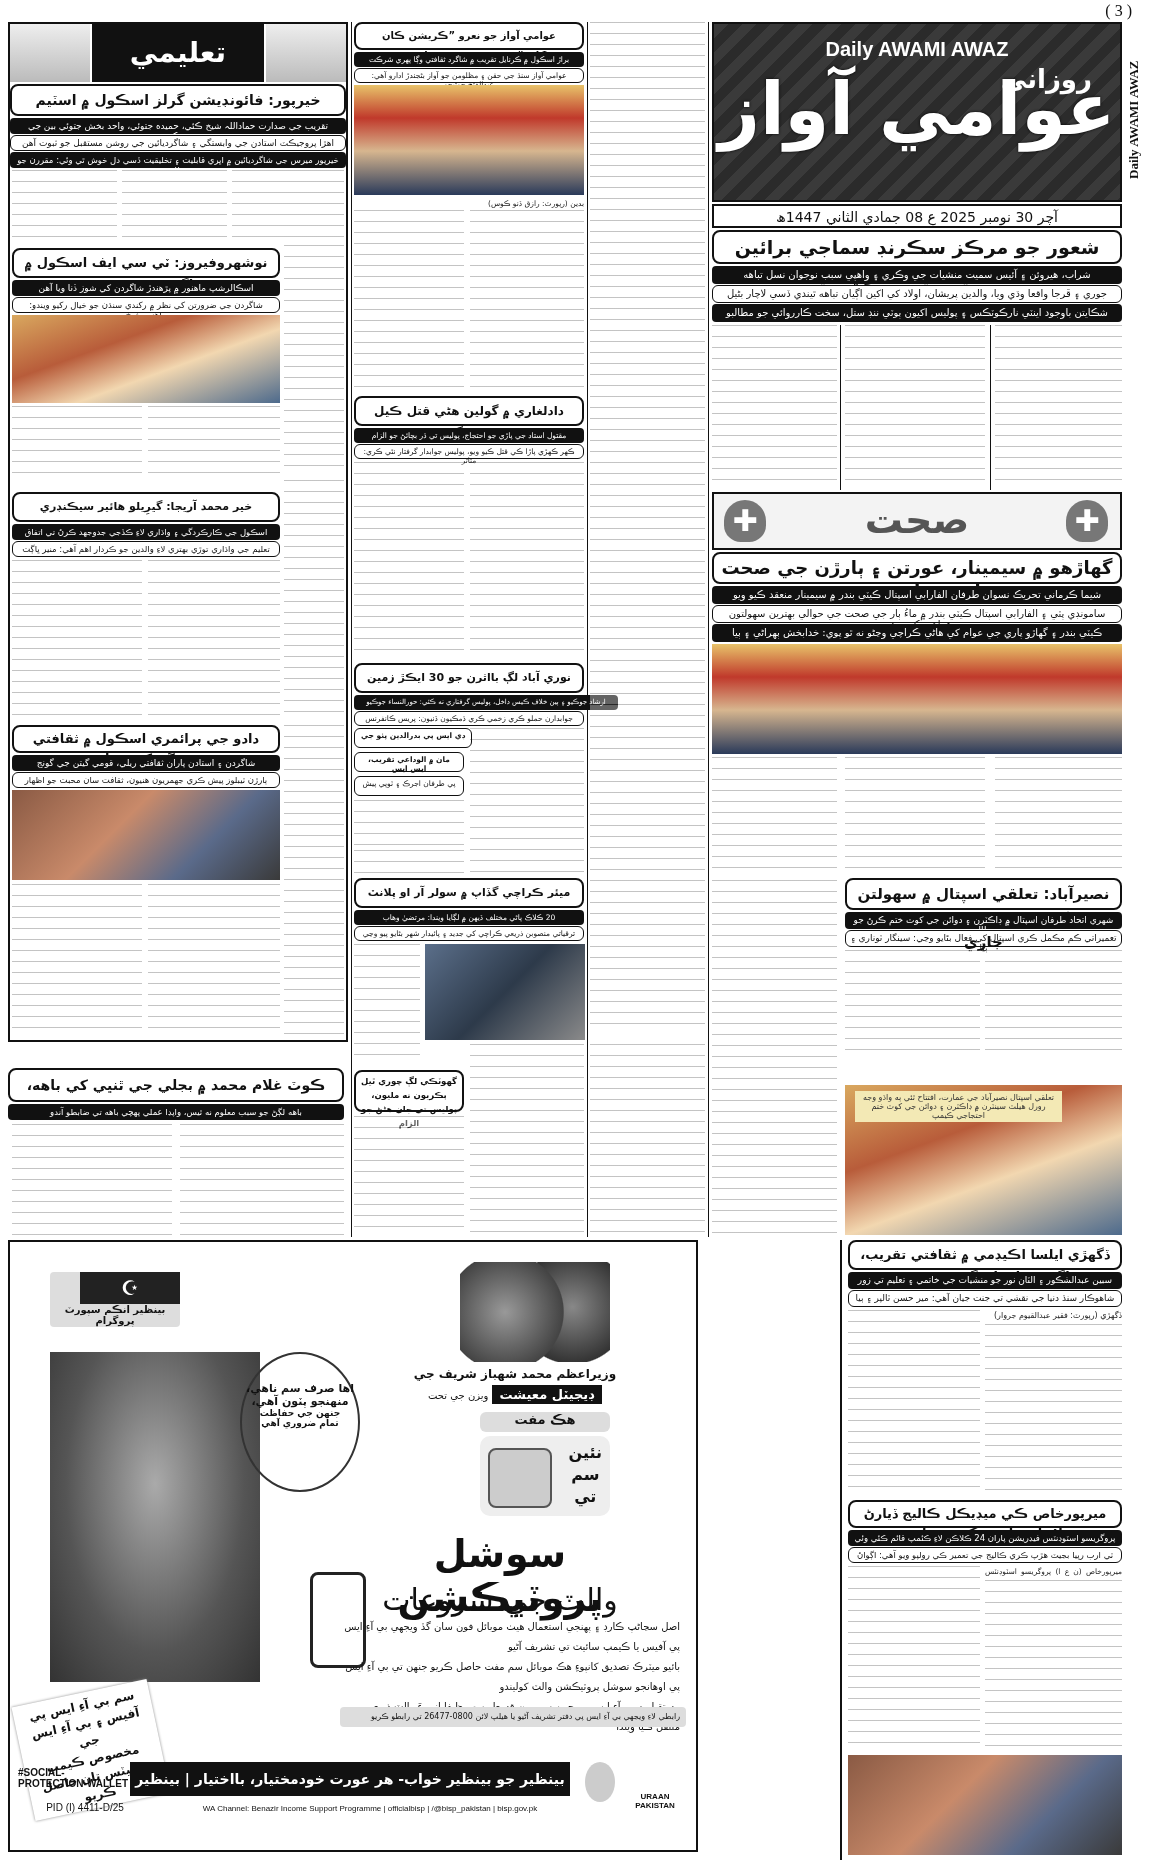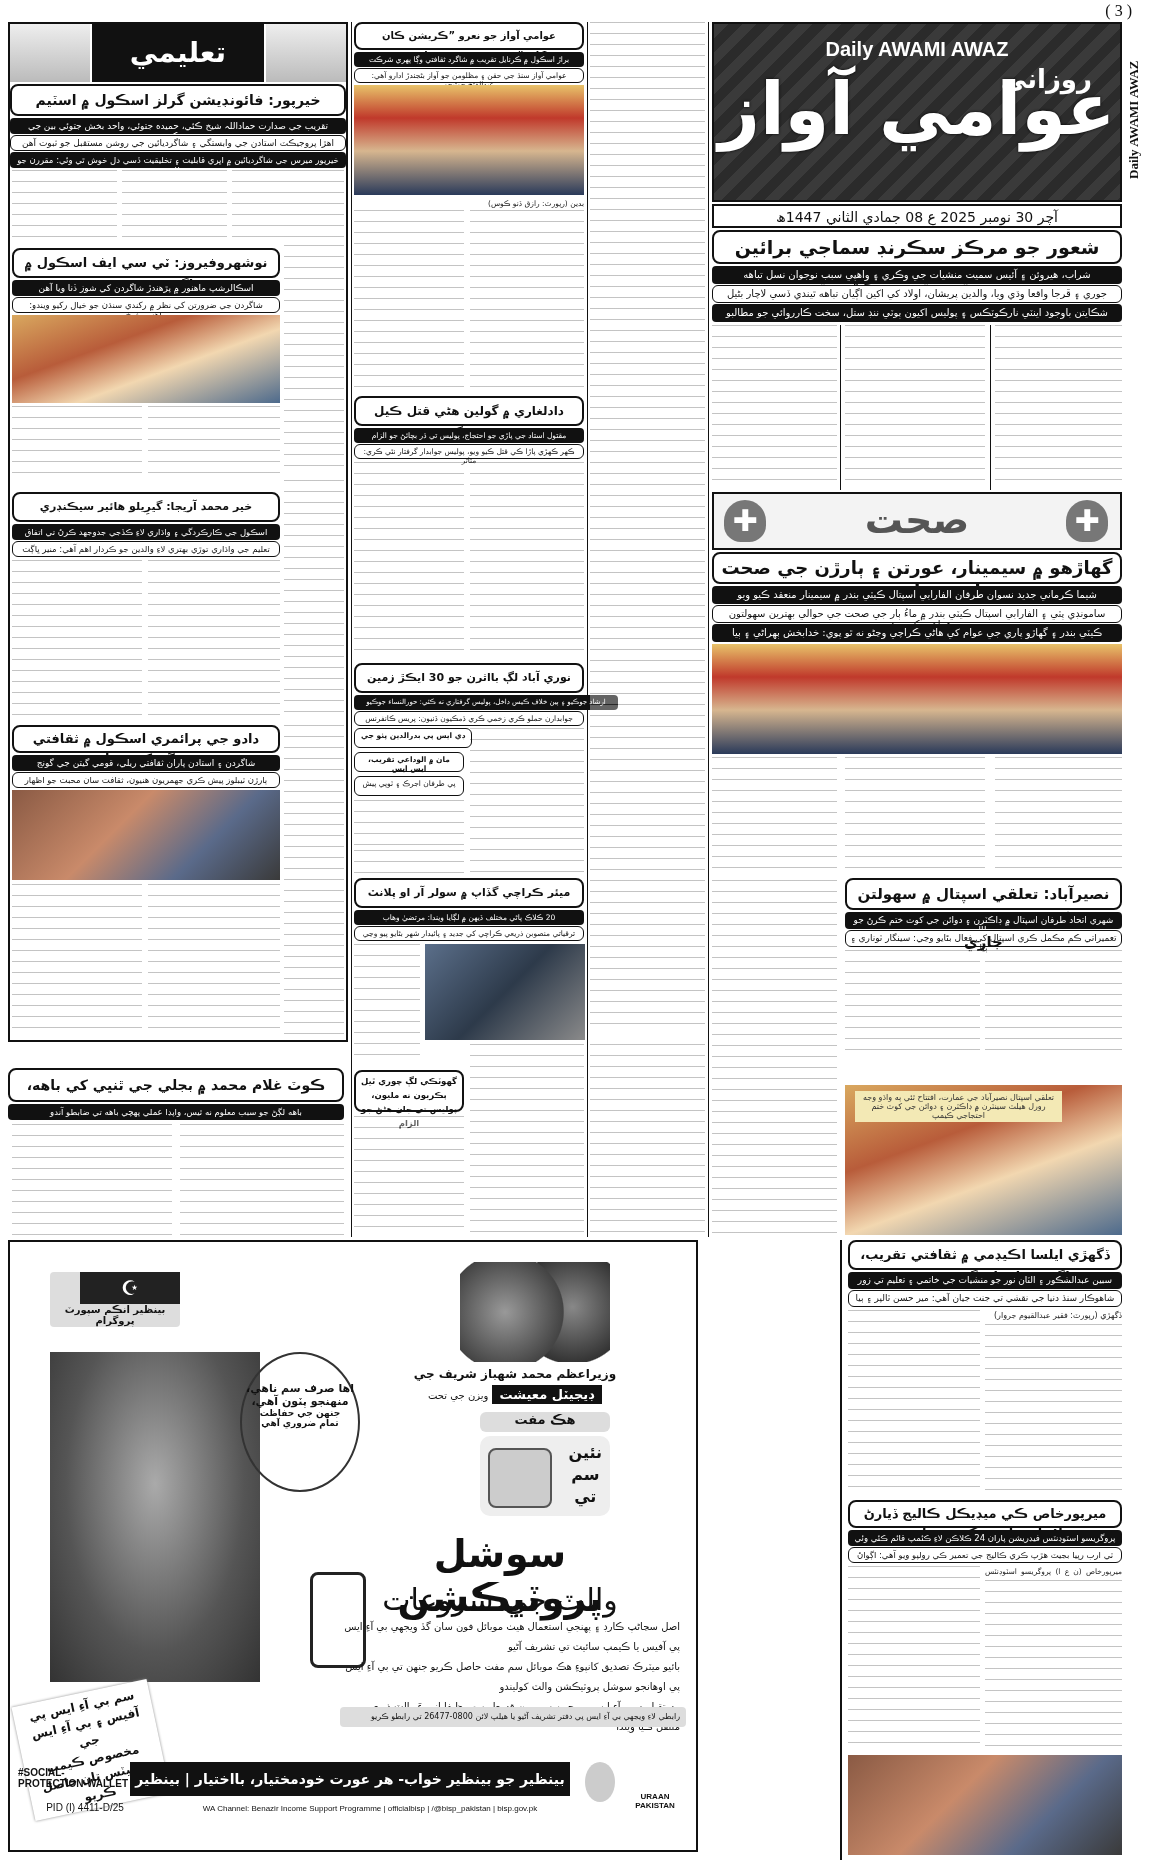--- a/index.html
+++ b/index.html
@@ -50,21 +50,21 @@
 <div class="abs text textfill" style="left:845px;top:325px;width:140px;height:165px"></div>
 <div class="abs colrule" style="left:990px;top:325px;height:165px"></div>
 <div class="abs text textfill" style="left:995px;top:325px;width:127px;height:165px"></div>
 
 <div class="abs box" style="left:712px;top:492px;width:410px;height:58px;background:#f3f3f3">
   <div class="abs" style="left:10px;top:6px;width:42px;height:42px;background:#777;border-radius:50% 50% 40% 40%;color:#fff;font-size:30px;text-align:center;line-height:42px">✚</div>
   <div class="abs" style="right:12px;top:6px;width:42px;height:42px;background:#777;border-radius:50% 50% 40% 40%;color:#fff;font-size:30px;text-align:center;line-height:42px">✚</div>
   <div class="abs" style="left:0;right:0;top:4px;text-align:center;font-size:38px;font-weight:bold;color:#555">صحت</div>
 </div>
 <div class="abs hl rtl" style="left:712px;top:552px;width:410px;height:32px;font-size:18px;line-height:24px;text-align:center">گهاڙهو ۾ سيمينار، عورتن ۽ ٻارڙن جي صحت بابت ٽيبلوز پيش</div>
-<div class="abs bar rtl" style="left:712px;top:586px;width:410px;height:18px">شيما ڪرماني جديد نسوان طرفان الفارابي اسپتال ڪيٽي بندر ۾ سيمينار منعقد ڪيو ويو</div>
+<div class="abs bar rtl" style="left:712px;top:586px;width:410px;height:18px">شيما ڪرماني تحريڪ نسوان طرفان الفارابي اسپتال ڪيٽي بندر ۾ سيمينار منعقد ڪيو ويو</div>
 <div class="abs sub rtl" style="left:712px;top:605px;width:410px;height:18px">سامونڊي پٽي ۽ الفارابي اسپتال ڪيٽي بندر ۾ ماءُ ٻار جي صحت جي حوالي بهترين سهولتون فراهم ڪري پئي</div>
 <div class="abs bar rtl" style="left:712px;top:624px;width:410px;height:18px">ڪيٽي بندر ۽ گهاڙو پاري جي عوام کي هاڻي ڪراچي وڃڻو نه ٿو پوي: خدابخش ٻهراڻي ۽ ٻيا</div>
 <div class="abs photo4" style="left:712px;top:644px;width:410px;height:110px"></div>
 <div class="abs text textfill" style="left:712px;top:757px;width:125px;height:120px"></div>
 <div class="abs text textfill" style="left:845px;top:757px;width:140px;height:120px"></div>
 <div class="abs text textfill" style="left:995px;top:757px;width:127px;height:120px"></div>
 
 <div class="abs hl rtl" style="left:845px;top:878px;width:277px;height:32px;font-size:15px;line-height:24px;text-align:center">نصيرآباد: تعلقي اسپتال ۾ سهولتن جي کوٽ خلاف احتجاجي ڪيمپ جاري</div>
 <div class="abs bar rtl" style="left:845px;top:912px;width:277px;height:17px;font-size:9px">شهري اتحاد طرفان اسپتال ۾ ڊاڪٽرن ۽ دوائن جي کوٽ ختم ڪرڻ جو مطالبو</div>
 <div class="abs sub rtl" style="left:845px;top:930px;width:277px;height:17px;font-size:9px">تعميراتي ڪم مڪمل ڪري اسپتال کي فعال بڻايو وڃي: سينگار ٽوناري ۽ ٻيا</div>

